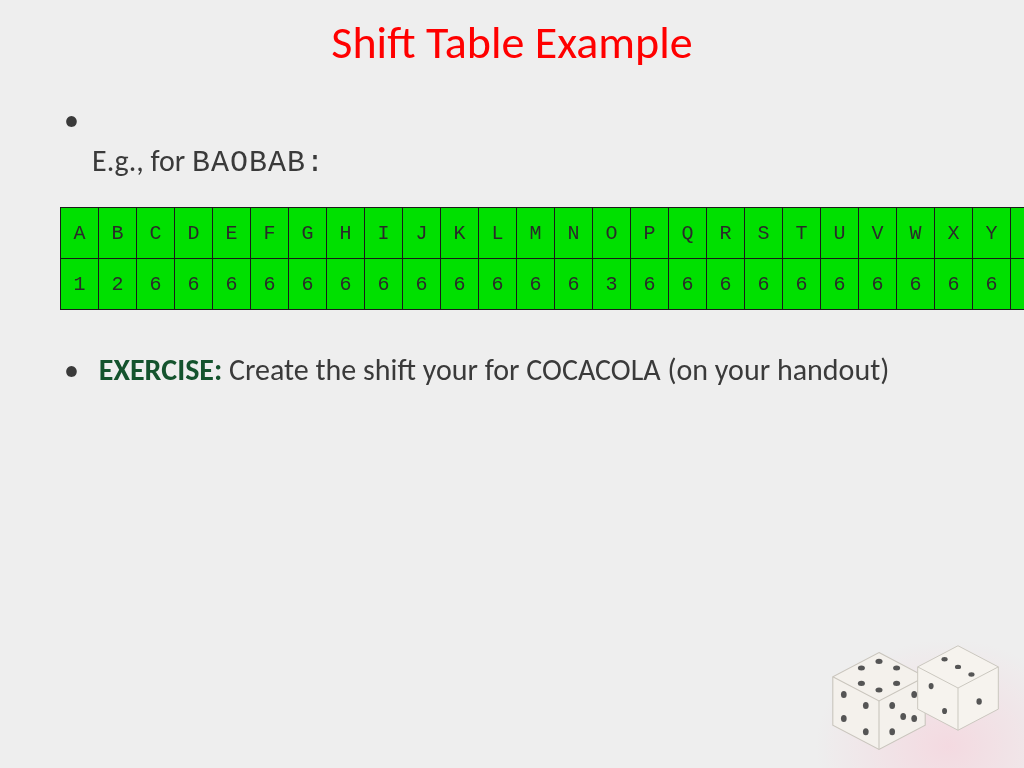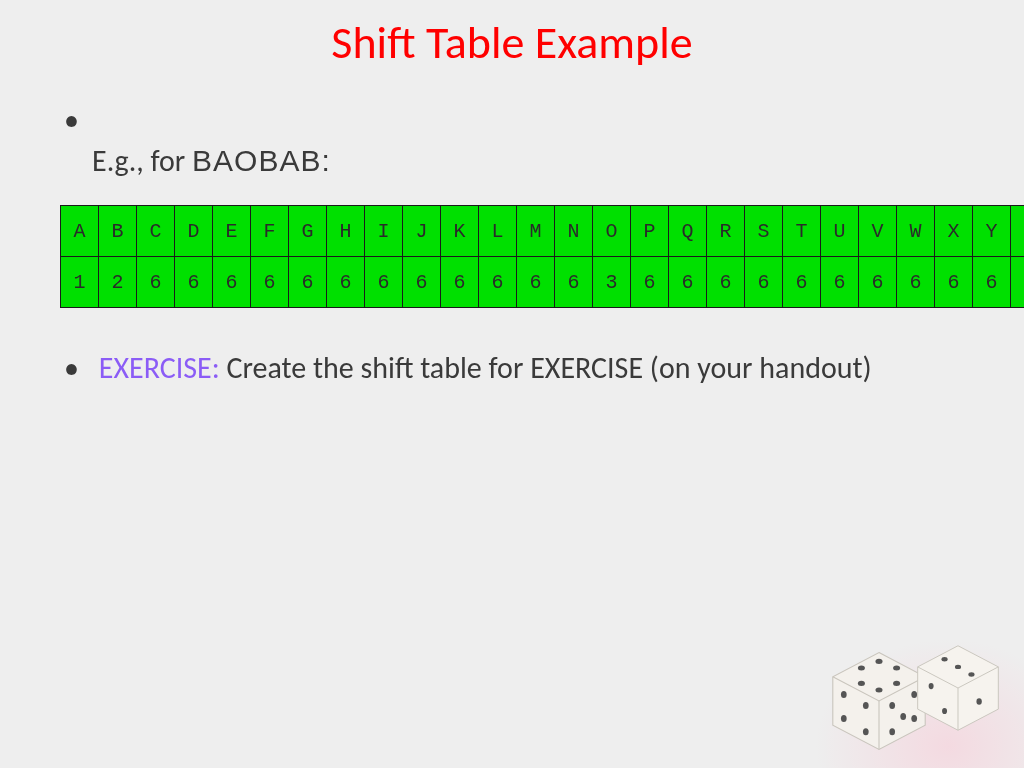--- a/index.html
+++ b/index.html
@@ -43,21 +43,21 @@
     padding-left: 6px;
   }
   ul > li::before {
     content: "•";
     position: absolute;
     left: -22px;
     top: 0;
     color: #3a3a3a;
   }
   .mono {
-    font-family: Liberation Sans, sans-serif;
+    font-family: Liberation Mono, monospace;
     letter-spacing: 1px;
   }
   .tbl-wrap {
     margin: 24px 0 40px 0;
   }
   table.shift {
     border-collapse: collapse;
     table-layout: fixed;
     width: 910px;
   }
@@ -66,22 +66,22 @@
     border: 1.5px solid #1a1a1a;
     width: 35px;
     height: 48px;
     text-align: center;
     vertical-align: middle;
     font-family: "Courier New", Courier, monospace;
     font-size: 20px;
     color: #2a2a2a;
   }
   .exercise-label {
-    color: #8b5cf6;
-    font-weight: 400;
+    color: #14532d;
+    font-weight: 700;
   }
   
   .dice-area {
     position: absolute;
     right: 12px;
     bottom: 8px;
     width: 210px;
     height: 170px;
     pointer-events: none;
   }
@@ -172,21 +172,21 @@
               <td>6</td>
               <td>6</td>
               <td>6</td>
             </tr>
       </tbody>
         </table>
     </div>
 
     <ul>
       <li>
-        &nbsp;<span class="exercise-label">EXERCISE:</span><span> Create the shift table for EXERCISE (on your handout)</span>
+        &nbsp;<span class="exercise-label">EXERCISE:</span><span> Create the shift your for COCACOLA (on your handout)</span>
       </li>
     </ul>
   </div>
 
   <div class="dice-area">
     <div class="die" style="right:78px;bottom:4px;">
       <svg width="110" height="110" viewBox="0 0 100 100">
 
         <polygon points="50,6 92,28 92,72 50,94 8,72 8,28" fill="#f4f1ec" stroke="#c9c5bd" stroke-width="1"></polygon>
         <polyline points="8,28 50,50 92,28" fill="none" stroke="#c9c5bd" stroke-width="1"></polyline>

